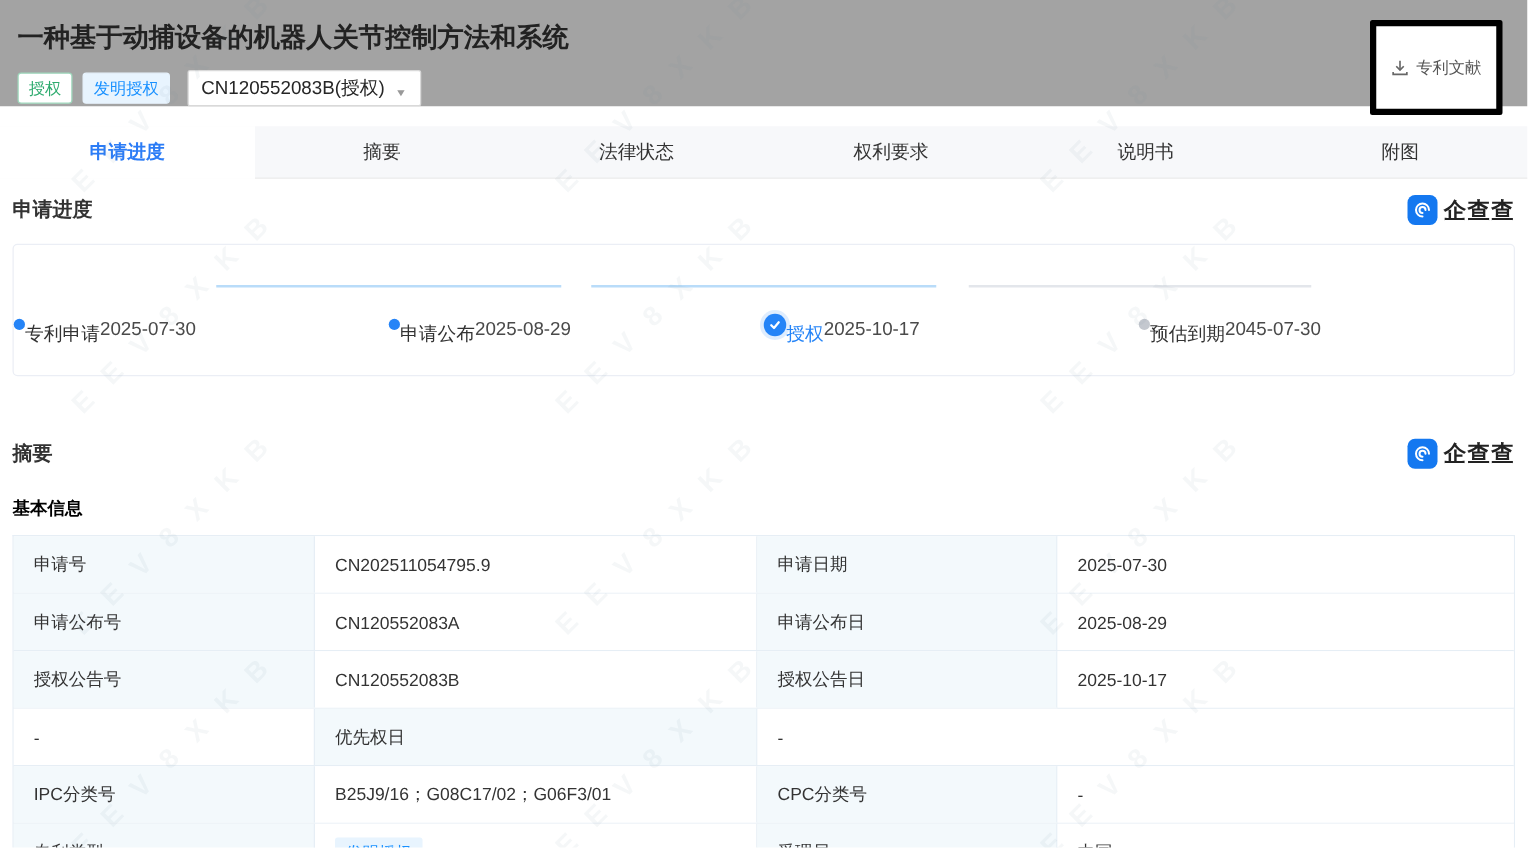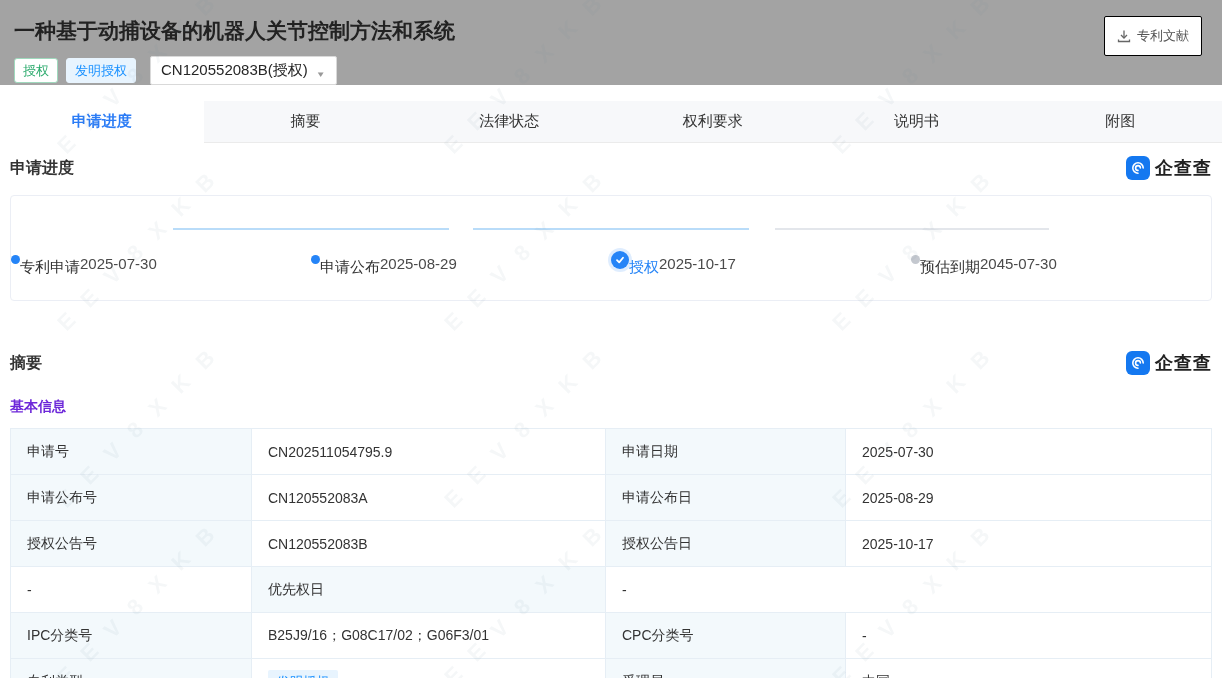--- a/index.html
+++ b/index.html
@@ -17,21 +17,21 @@
   .patent-title { font-size: 21px; font-weight: bold; color: #222; line-height: 1.2; }
   .tag-row { display: flex; align-items: center; margin-top: 13px; }
   .tag { font-size: 13px; line-height: 1; padding: 5px 8px; border-radius: 3px; margin-right: 8px; }
   .tag-green { color: #2dab6e; border: 1px solid #9fd9bd; background: #fff; }
   .tag-blue { color: #1890ff; background: #e8f4fe; border: 1px solid #e8f4fe; }
   .version-select { display: inline-flex; align-items: flex-end; margin-left: 6px;
     border: 1px solid #d9d9d9; border-radius: 2px; padding: 4px 10px; font-size: 15px;
     color: #262626; background: #fff; cursor: pointer; }
   .caret { margin-left: 8px; font-size: 10px; color: #999; transform: scaleY(0.8); }
   .doc-btn { position: absolute; right: 20px; top: 16px; display: inline-flex; align-items: center;
-    border: 1px solid #000000; border-radius: 2px; background: #fff; padding: 10px 12px;
+    border: 5px solid #000000; border-radius: 2px; background: #fff; padding: 24px 12px;
     font-size: 13px; color: #555; cursor: pointer; }
   .doc-btn svg { margin-right: 6px; }
 
   
   .tab-bar { display: flex; margin-top: 16px; background: #f7f8fa; border-bottom: 1px solid #ebebeb; height: 42px; }
   .tab { flex: 1; display: flex; align-items: center; justify-content: center;
     font-size: 15px; color: #333; cursor: pointer; }
   .tab.active { background: #fff; color: #2b7cf6; font-weight: bold; border-bottom: 1px solid #fff; margin-bottom: -1px; }
 
   
@@ -58,21 +58,21 @@
   .dot { width: 9px; height: 9px; border-radius: 50%; background: #2584f7; }
   .dot.future { background: #c4c8cf; }
   .dot-check { width: 18px; height: 18px; border-radius: 50%; background: #2584f7;
     box-shadow: 0 0 0 3px rgba(37,132,247,0.15); display: flex; align-items: center; justify-content: center; }
   .dot-check svg { display: block; }
   .tl-label { margin-top: 15px; font-size: 15px; color: #333; }
   .tl-step.current .tl-label { color: #2584f7; }
   .tl-date { margin-top: 8px; font-size: 15px; color: #4a4a4a; }
 
   
-  .sub-title { margin-top: 23px; font-size: 14px; font-weight: bold; color: #6d28d9; }
+  .sub-title { margin-top: 23px; font-size: 14px; font-weight: bold; color: #000000; }
   .info-table { margin-top: 12px; border: 1px solid #e6eef5; border-bottom: none; }
   .info-row { display: grid; grid-template-columns: 241px 354px 240px auto; border-bottom: 1px solid #e6eef5; }
   .cell { min-height: 45px; display: flex; align-items: center; padding: 0 16px; font-size: 14px; color: #333; background: #fff; }
   .cell.lab { background: #f3f9fc; border-right: 1px solid #e6eef5; }
   .cell.val1 { border-right: 1px solid #e6eef5; }
   .cell.lab2 { border-right: 1px solid #e6eef5; }
   .badge-blue { color: #1890ff; background: #e8f4fe; border-radius: 2px; padding: 5px 9px; font-size: 13px; line-height: 1; }
 </style>
 </head>
 <body>

